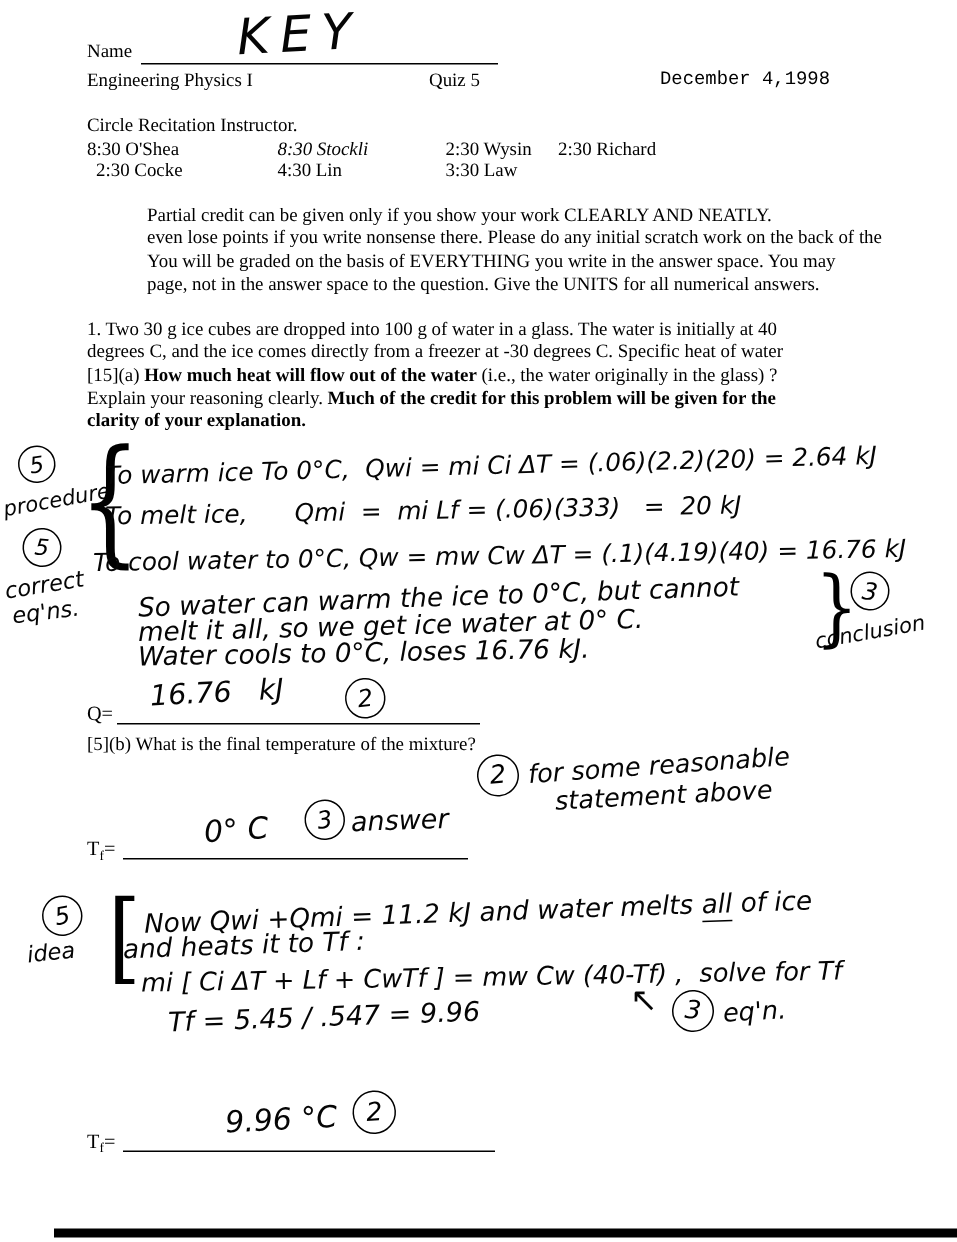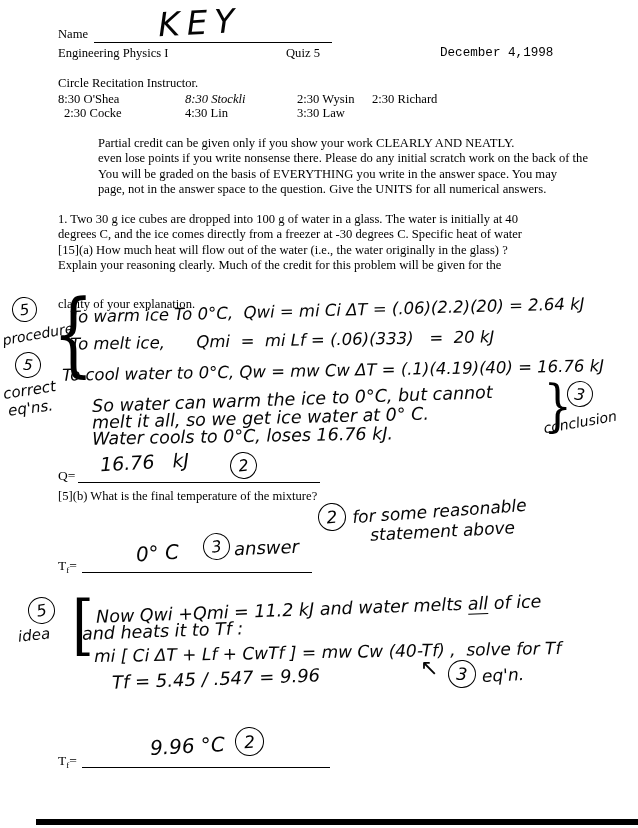--- a/index.html
+++ b/index.html
@@ -1,21 +1,21 @@
 <!DOCTYPE html>
 <html><head>
 <meta charset="utf-8">
 <style>
   html,body{margin:0;padding:0;background:#fff;}
   .page{position:relative;width:638px;height:828px;background:#ffffff;overflow:hidden;
         font-family:"Liberation Serif",serif;color:#000;}
   .abs{position:absolute;}
   .typed{font-size:12.6px;line-height:15.3px;white-space:nowrap;}
   .typed div{white-space:nowrap;}
-  .bold{font-weight:normal;margin-top:24px;}
+  .bold{font-weight:bold;}
   .hw{font-family:"DejaVu Sans",sans-serif;font-style:italic;white-space:pre;color:#050505;}
   .circle{box-sizing:border-box;border:1.7px solid #000;border-radius:50%;
           display:flex;align-items:center;justify-content:center;
           font-family:"DejaVu Sans",sans-serif;font-style:italic;background:transparent;}
   .rule{border-bottom:1.6px solid #000;}
   .brace{font-family:"DejaVu Serif",serif;line-height:1;}
   .subf{font-size:9px;vertical-align:-3px;}
   .u{border-bottom:1.6px solid #000;}
 </style>
 </head>

